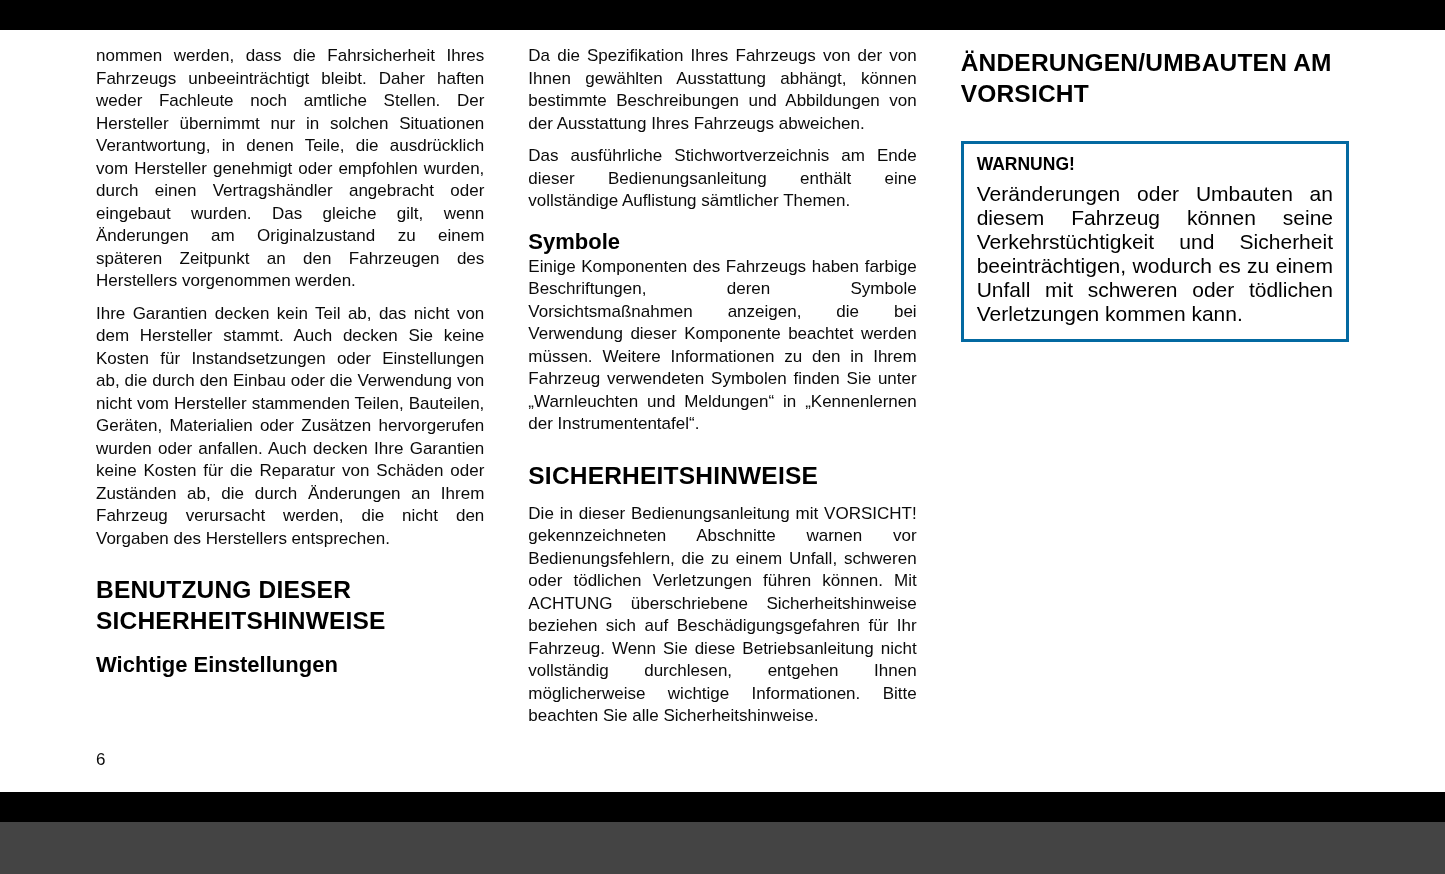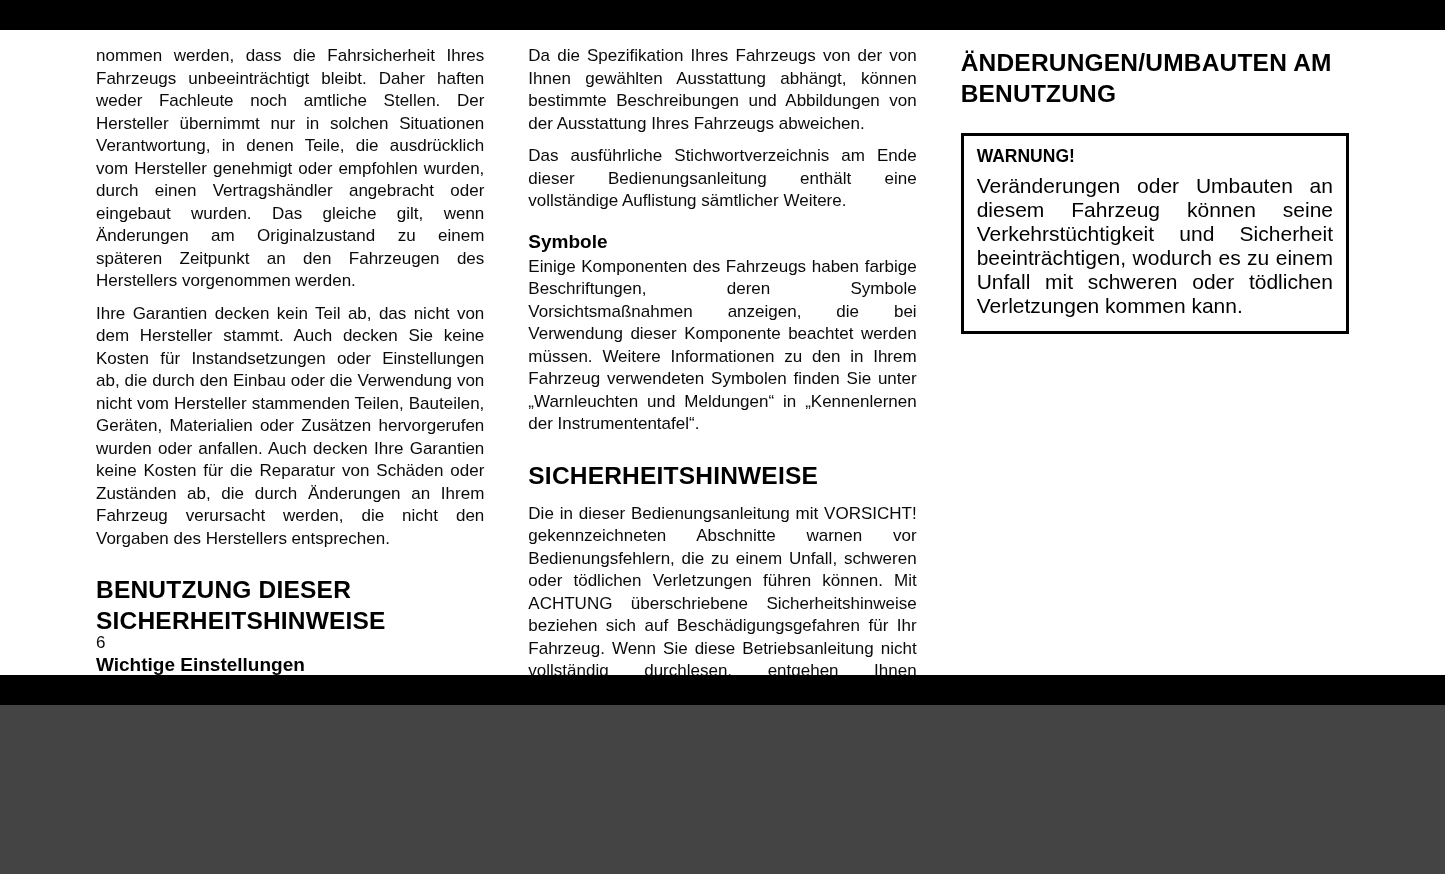--- a/index.html
+++ b/index.html
@@ -3,21 +3,21 @@
 <meta charset="utf-8">
 <style>
   html, body { margin: 0; padding: 0; }
   body {
     font-family: "Liberation Sans", "DejaVu Sans", sans-serif;
     background: #444;
   }
   .screen {
     position: relative;
     width: 1445px;
-    height: 705px;
+    height: 822px;
     background: #ffffff;
     overflow: hidden;
     margin: 0 auto;
   }
   .bar {
     position: absolute;
     left: 0;
     width: 1445px;
     height: 30px;
     background: #000000;
@@ -53,30 +53,30 @@
   }
   h2.main-heading {
     font-size: 24.5px;
     line-height: 31px;
     font-weight: bold;
     margin: 24px 0 12px 0;
     letter-spacing: 0.2px;
   }
   h2.main-heading.first { margin-top: 2px; }
   h3.sub-heading {
-    font-size: 19px;
+    font-size: 22px;
     line-height: 24px;
     font-weight: bold;
     margin: 17px 0 3px 0;
   }
   h3.sub-heading.tight { margin-bottom: 2px; }
   .b { font-weight: normal; }
   .warning-box {
-    border: 3px solid #000000;
-    margin-top: 24px;
+    border: 3px solid #0369a1;
+    margin-top: 32px;
     padding: 10px 13px 13px 13px;
   }
   .warning-title {
     font-size: 17.5px;
     font-weight: bold;
     margin: 0 0 7px 0;
   }
   .warning-body {
     font-size: 21px;
     line-height: 24px;
@@ -104,29 +104,29 @@
 
       <section class="col">
         <p class="body">nommen werden, dass die Fahrsicherheit Ihres Fahrzeugs unbeeinträchtigt bleibt. Daher haften weder Fachleute noch amtliche Stellen. Der Hersteller übernimmt nur in solchen Situationen Verantwortung, in denen Teile, die ausdrücklich vom Hersteller genehmigt oder empfohlen wurden, durch einen Vertragshändler angebracht oder eingebaut wurden. Das gleiche gilt, wenn Änderungen am Originalzustand zu einem späteren Zeitpunkt an den Fahrzeugen des Herstellers vorgenommen werden.</p>
         <p class="body">Ihre Garantien decken kein Teil ab, das nicht von dem Hersteller stammt. Auch decken Sie keine Kosten für Instandsetzungen oder Einstellungen ab, die durch den Einbau oder die Verwendung von nicht vom Hersteller stammenden Teilen, Bauteilen, Geräten, Materialien oder Zusätzen hervorgerufen wurden oder anfallen. Auch decken Ihre Garantien keine Kosten für die Reparatur von Schäden oder Zuständen ab, die durch Änderungen an Ihrem Fahrzeug verursacht werden, die nicht den Vorgaben des Herstellers entsprechen.</p>
         <h2 class="main-heading">BENUTZUNG DIESER SICHERHEITSHINWEISE</h2>
         <h3 class="sub-heading tight">Wichtige Einstellungen</h3>
       </section>
 
       <section class="col">
         <p class="body">Da die Spezifikation Ihres Fahrzeugs von der von Ihnen gewählten Ausstattung abhängt, können bestimmte Beschreibungen und Abbildungen von der Ausstattung Ihres Fahrzeugs abweichen.</p>
-        <p class="body">Das ausführliche Stichwortverzeichnis am Ende dieser Bedienungsanleitung enthält eine vollständige Auflistung sämtlicher Weitere.</p>
+        <p class="body">Das ausführliche Stichwortverzeichnis am Ende dieser Bedienungsanleitung enthält eine vollständige Auflistung sämtlicher Themen.</p>
         <h3 class="sub-heading tight">Symbole</h3>
         <p class="body">Einige Komponenten des Fahrzeugs haben farbige Beschriftungen, deren Symbole Vorsichtsmaßnahmen anzeigen, die bei Verwendung dieser Komponente beachtet werden müssen. Weitere Informationen zu den in Ihrem Fahrzeug verwendeten Symbolen finden Sie unter „Warnleuchten und Meldungen“ in „Kennenlernen der Instrumententafel“.</p>
         <h2 class="main-heading">SICHERHEITSHINWEISE</h2>
         <p class="body"><span>Die in dieser Bedienungsanleitung mit </span><span class="b">VORSICHT!</span><span> gekennzeichneten Abschnitte warnen vor Bedienungsfehlern, die zu einem Unfall, schweren oder tödlichen Verletzungen führen können. Mit </span><span class="b">ACHTUNG</span><span> überschriebene Sicherheitshinweise beziehen sich auf Beschädigungsgefahren für Ihr Fahrzeug. Wenn Sie diese Betriebsanleitung nicht vollständig durchlesen, entgehen Ihnen möglicherweise wichtige Informationen. Bitte beachten Sie alle Sicherheitshinweise.</span></p>
       </section>
 
       <section class="col">
-        <h2 class="main-heading first">ÄNDERUNGEN/UMBAUTEN AM BENUTZUNG</h2>
+        <h2 class="main-heading first">ÄNDERUNGEN/UMBAUTEN AM VORSICHT</h2>
         <div class="warning-box">
           <p class="warning-title">WARNUNG!</p>
           <p class="warning-body">Veränderungen oder Umbauten an diesem Fahrzeug können seine Verkehrstüchtigkeit und Sicherheit beeinträchtigen, wodurch es zu einem Unfall mit schweren oder tödlichen Verletzungen kommen kann.</p>
         </div>
       </section>
 
     </div>
 
     <div class="page-number">6</div>
   </div>

